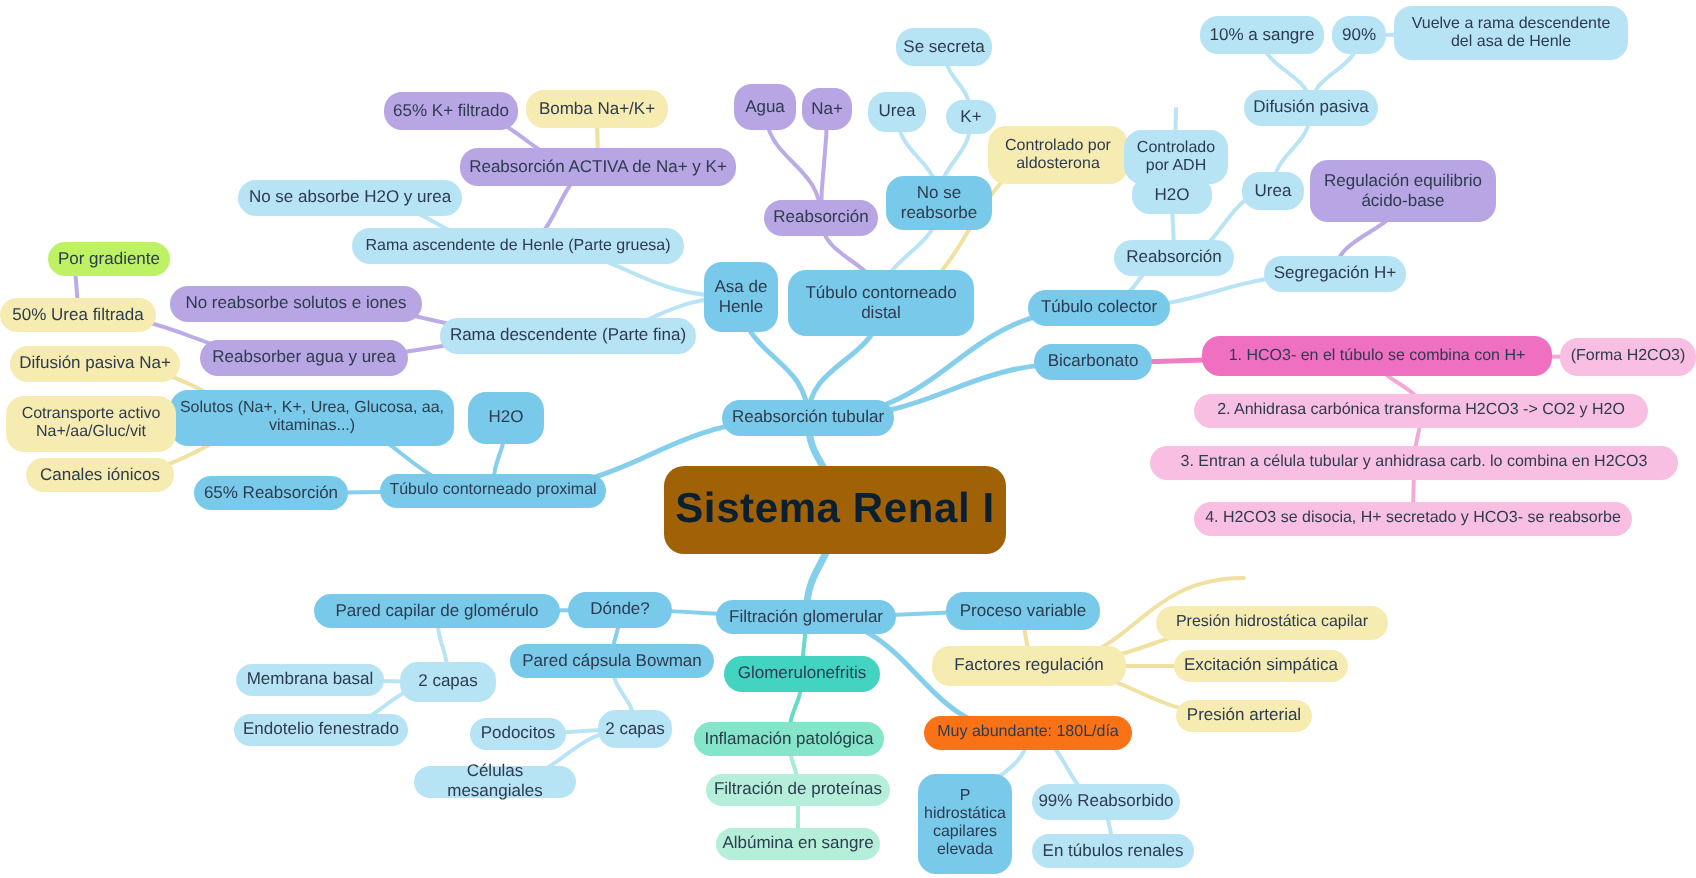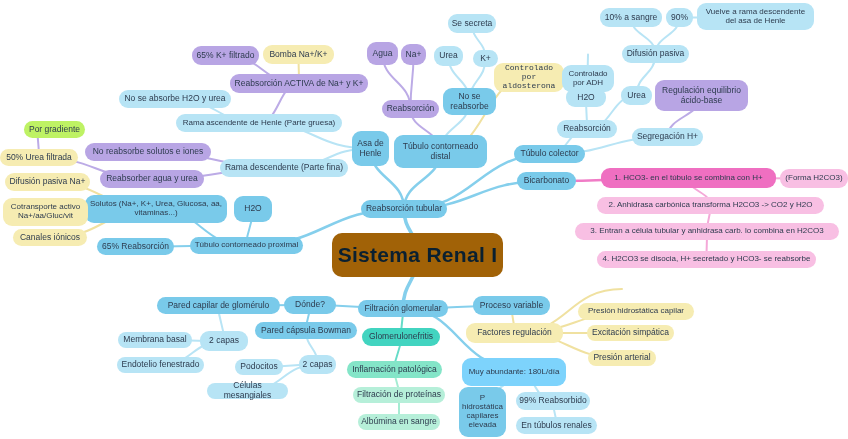--- a/index.html
+++ b/index.html
@@ -168,21 +168,21 @@
       </div>
       <div class="node" style="left: 434px; top: 46px; width: 29px; height: 20px; background: rgb(183, 228, 245);">
         <span>Urea</span>
       </div>
       <div class="node" style="left: 473px; top: 50px; width: 25px; height: 17px; background: rgb(183, 228, 245);">
         <span>K+</span>
       </div>
       <div class="node" style="left: 448px; top: 14px; width: 48px; height: 19px; background: rgb(183, 228, 245);">
         <span>Se secreta</span>
       </div>
-      <div class="node" style="left: 494px; top: 63px; width: 70px; height: 29px; background: rgb(246, 236, 178); font-size: 8px; font-family: Liberation Mono, monospace;">
+      <div class="node" style="left: 494px; top: 63px; width: 70px; height: 29px; background: rgb(246, 236, 178); font-size: 8px;">
         <span>Controlado por aldosterona</span>
       </div>
       <div class="node" style="left: 514px; top: 145px; width: 71px; height: 18px; background: rgb(121, 202, 234);">
         <span>Túbulo colector</span>
       </div>
       <div class="node" style="left: 557px; top: 120px; width: 60px; height: 18px; background: rgb(183, 228, 245);">
         <span>Reabsorción</span>
       </div>
       <div class="node" style="left: 566px; top: 88px; width: 40px; height: 19px; background: rgb(183, 228, 245);">
         <span>H2O</span>
@@ -276,21 +276,21 @@
       </div>
       <div class="node" style="left: 578px; top: 303px; width: 116px; height: 17px; background: rgb(246, 236, 178); font-size: 8px;">
         <span>Presión hidrostática capilar</span>
       </div>
       <div class="node" style="left: 587px; top: 325px; width: 87px; height: 16px; background: rgb(246, 236, 178);">
         <span>Excitación simpática</span>
       </div>
       <div class="node" style="left: 588px; top: 350px; width: 68px; height: 16px; background: rgb(246, 236, 178);">
         <span>Presión arterial</span>
       </div>
-      <div class="node" style="left: 462px; top: 358px; width: 104px; height: 28px; background: #7dd3fc; font-size: 8px;">
+      <div class="node" style="left: 462px; top: 358px; width: 104px; height: 17px; background: #f97316; font-size: 8px;">
         <span>Muy abundante: 180L/día</span>
       </div>
       <div class="node" style="left: 459px; top: 387px; width: 47px; height: 50px; background: rgb(121, 202, 234); font-size: 8px;">
         <span>P hidrostática capilares elevada</span>
       </div>
       <div class="node" style="left: 516px; top: 392px; width: 74px; height: 18px; background: rgb(183, 228, 245);">
         <span>99% Reabsorbido</span>
       </div>
       <div class="node" style="left: 516px; top: 417px; width: 81px; height: 17px; background: rgb(183, 228, 245);">
         <span>En túbulos renales</span>

